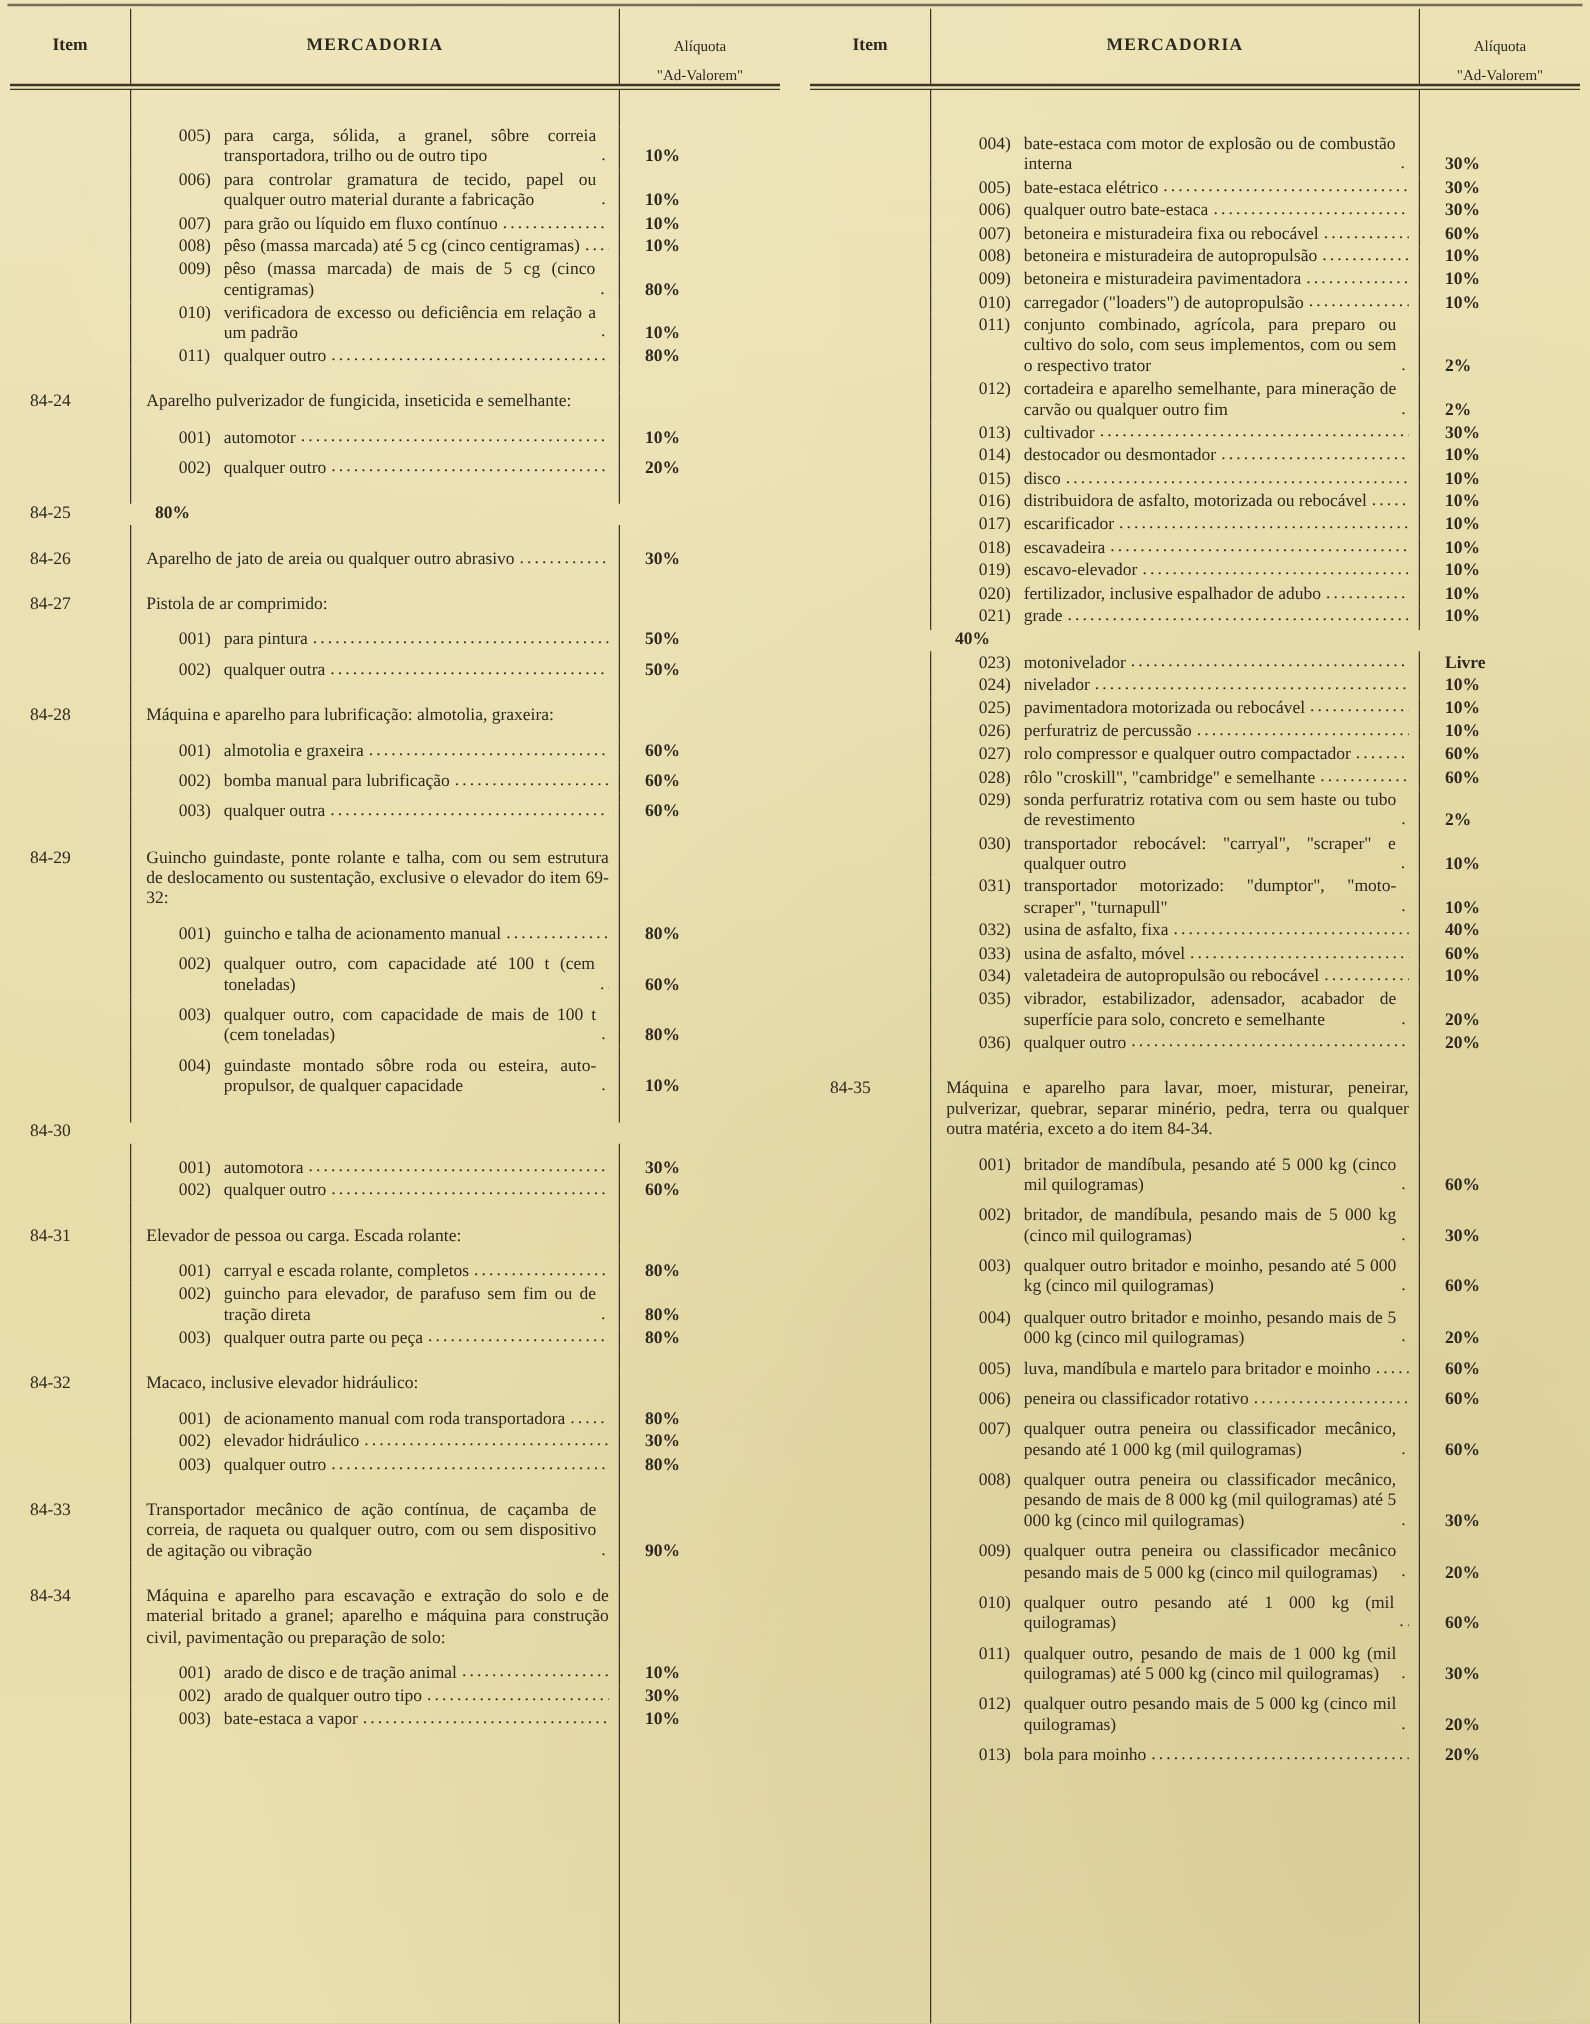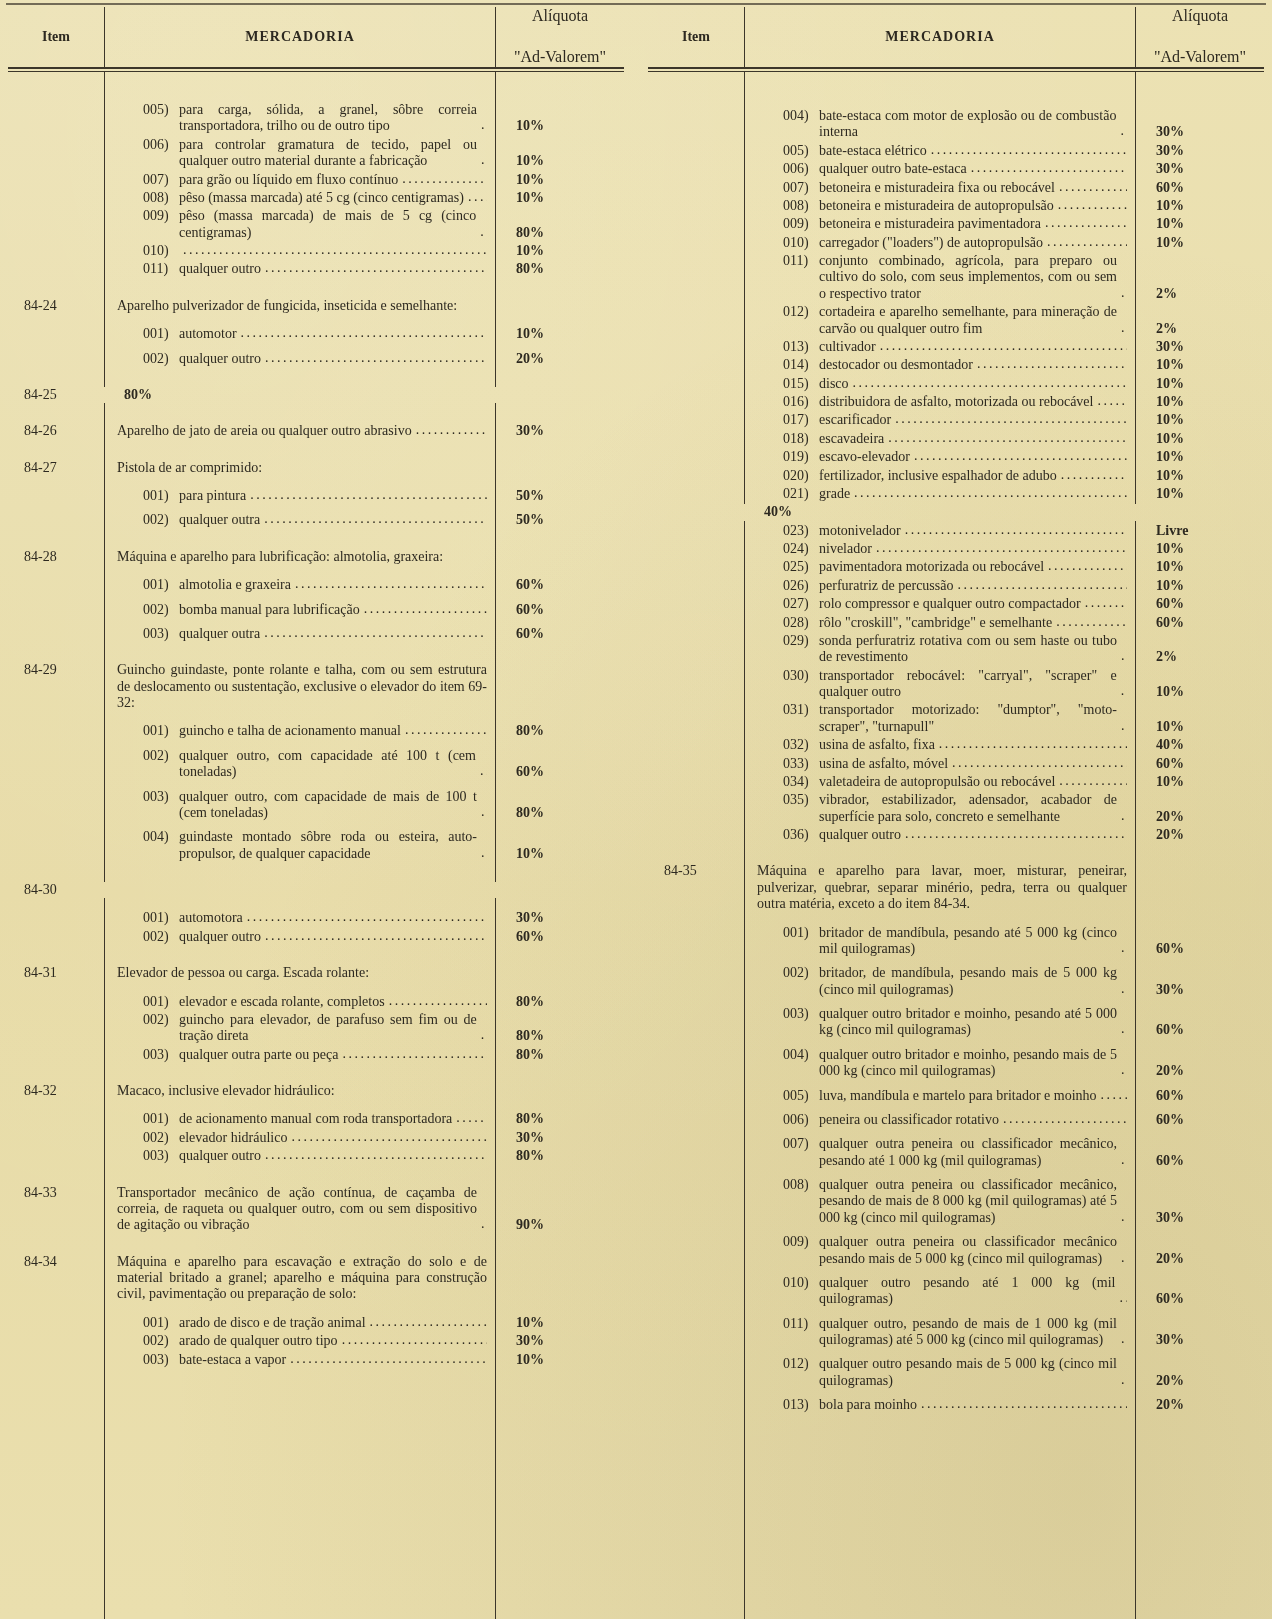--- a/index.html
+++ b/index.html
@@ -16,21 +16,21 @@
   }
   .topline { position: absolute; top: 3px; left: 6px; right: 6px; height: 2px; background: #4a4336; opacity: .75; }
   .cols { display: flex; gap: 24px; padding: 7px 8px 0 8px; height: 100%; }
   .half { width: 616px; flex: none; display: flex; flex-direction: column; height: 100%; }
 
   .hdr { display: flex; flex: none; height: 62px; border-bottom: 2px solid #3c362a; }
   .hdr2 { flex: none; height: 3px; border-bottom: 1px solid #3c362a; }
   .h-item { width: 96px; flex: none; display: flex; align-items: center; justify-content: center; font-weight: bold; }
   .h-desc { width: 392px; flex: none; border-left: 1.5px solid #3c362a; border-right: 1.5px solid #3c362a;
             display: flex; align-items: center; justify-content: center; font-weight: bold; letter-spacing: 1px; }
-  .h-rate { flex: 1; display: flex; flex-direction: column; align-items: center; justify-content: space-between; gap: 9px; font-size: 16px; }
+  .h-rate { flex: 1; display: flex; flex-direction: column; align-items: center; justify-content: flex-end; gap: 9px; font-size: 12px; }
 
   .body { flex: 1 1 0; min-height: 0; display: flex; flex-direction: column; overflow: hidden; }
   .row { display: flex; flex: none; }
   .row.fill { flex: 1 1 0; min-height: 0; }
   .c-item { width: 96px; flex: none; padding-left: 16px; }
   .c-desc { width: 392px; flex: none; border-left: 1.5px solid #3c362a; border-right: 1.5px solid #3c362a; padding: 0 8px 0 12px; }
   .c-rate { flex: 1; display: flex; align-items: flex-end; padding-left: 20px; font-weight: bold; }
   .inner { display: flex; align-items: stretch; }
   .sub .inner { padding-left: 26px; }
   .code { flex: none; width: 36px; }
@@ -152,20 +152,21 @@
           <div class="row" style="height: 2px;">
             <div class="c-item"></div>
             <div class="c-desc"></div>
             <div class="c-rate"></div>
           </div>
           <div class="row">
             <div class="c-item"></div>
             <div class="c-desc sub">
               <div class="inner">
                 <span class="code">010)</span>
+                <span class="txt">verificadora de excesso ou deficiência em relação a um padrão</span>
                 <span class="leader"></span>
               </div>
             </div>
             <div class="c-rate">
               <span class="rate-val">10%</span>
             </div>
           </div>
           <div class="row" style="height: 2px;">
             <div class="c-item"></div>
             <div class="c-desc"></div>
@@ -528,21 +529,21 @@
           <div class="row" style="height: 12px;">
             <div class="c-item"></div>
             <div class="c-desc"></div>
             <div class="c-rate"></div>
           </div>
           <div class="row">
             <div class="c-item"></div>
             <div class="c-desc sub">
               <div class="inner">
                 <span class="code">001)</span>
-                <span class="txt">elevador e escada rolante, completos</span>
+                <span class="txt">carryal e escada rolante, completos</span>
                 <span class="leader"></span>
               </div>
             </div>
             <div class="c-rate">
               <span class="rate-val">80%</span>
             </div>
           </div>
           <div class="row" style="height: 2px;">
             <div class="c-item"></div>
             <div class="c-desc"></div>

